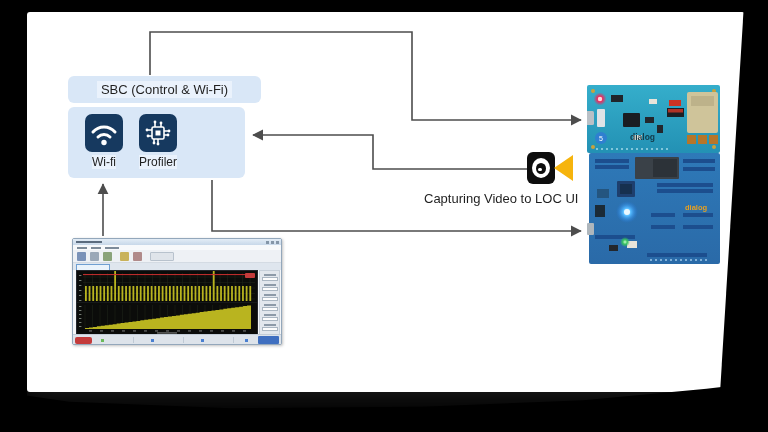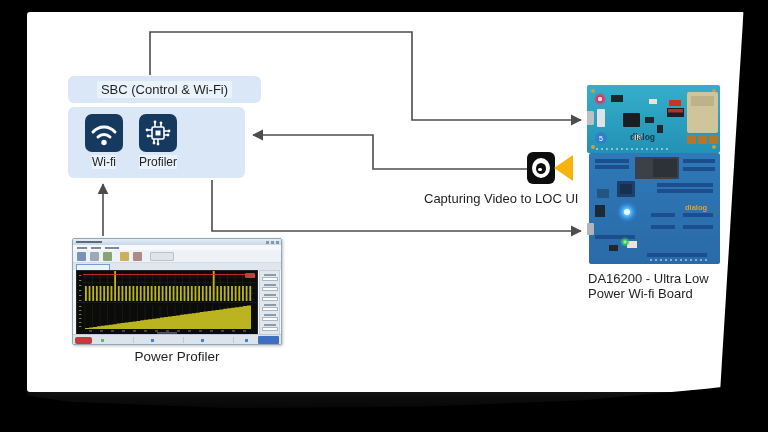--- a/index.html
+++ b/index.html
@@ -276,24 +276,20 @@
         <circle cx="84" cy="175" r="1"></circle>
         <circle cx="89" cy="175" r="1"></circle>
       <circle cx="94" cy="175" r="1"></circle>
         <circle cx="99" cy="175" r="1"></circle>
         <circle cx="104" cy="175" r="1"></circle>
       <circle cx="109" cy="175" r="1"></circle>
         <circle cx="114" cy="175" r="1"></circle>
         <circle cx="119" cy="175" r="1"></circle>
     </g>
   </svg>
-  <div id="board-label" class="abs">
-    <div>DA16200 - Ultra Low</div>
-    <div>Power Wi-fi Board</div>
-  </div>
 
   <div id="profiler" class="abs">
     <div id="pp-titlebar">
       <span class="pp-title-dash"></span>
       <span id="pp-win-buttons">
         <i></i>
         <i></i>
         <i></i>
       </span>
     </div>
@@ -470,19 +466,18 @@
       <span id="pp-go-btn"></span>
       <span class="pp-status-dot" style="left:28px;background:#6aba5a"></span>
       <span class="pp-status-dot" style="left:78px;background:#4a7fd0"></span>
       <span class="pp-status-dot" style="left:128px;background:#4a7fd0"></span>
       <span class="pp-status-dot" style="left:172px;background:#4a7fd0"></span>
       <span class="pp-status-sep" style="left:60px"></span>
       <span class="pp-status-sep" style="left:110px"></span>
       <span class="pp-status-sep" style="left:160px"></span>
     </div>
   </div>
-  <div id="profiler-label" class="abs">Power Profiler</div>
 
   <div id="frame-top" class="frame"></div>
   <div id="frame-left" class="frame"></div>
   <div id="frame-right" class="frame"></div>
   <div id="frame-bottom" class="frame"></div>
 </div>
 
 </body></html>

